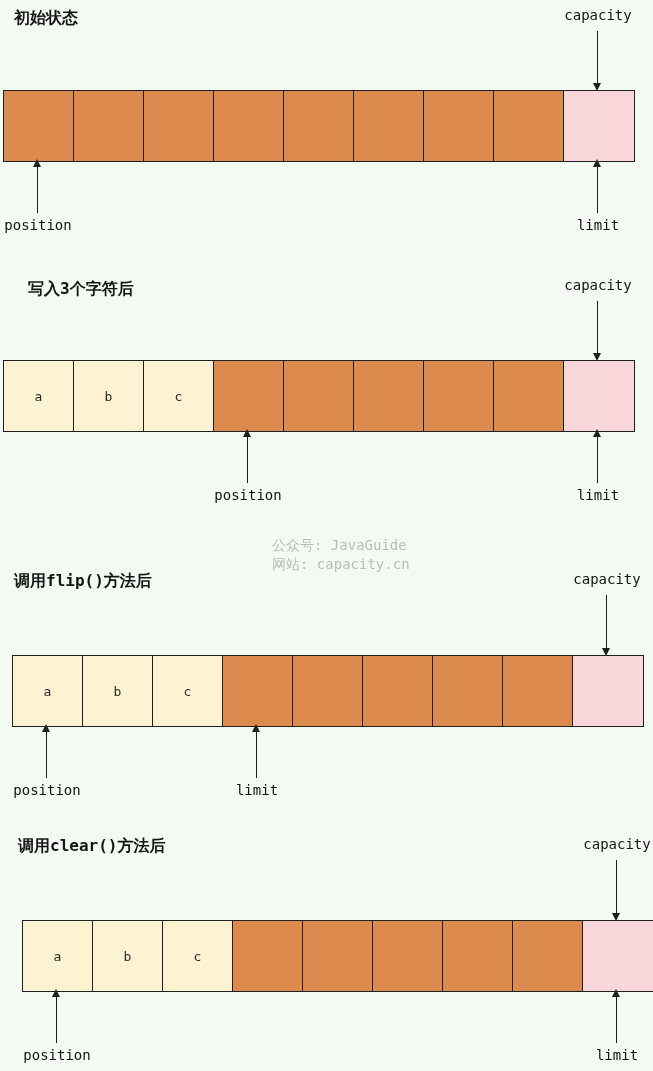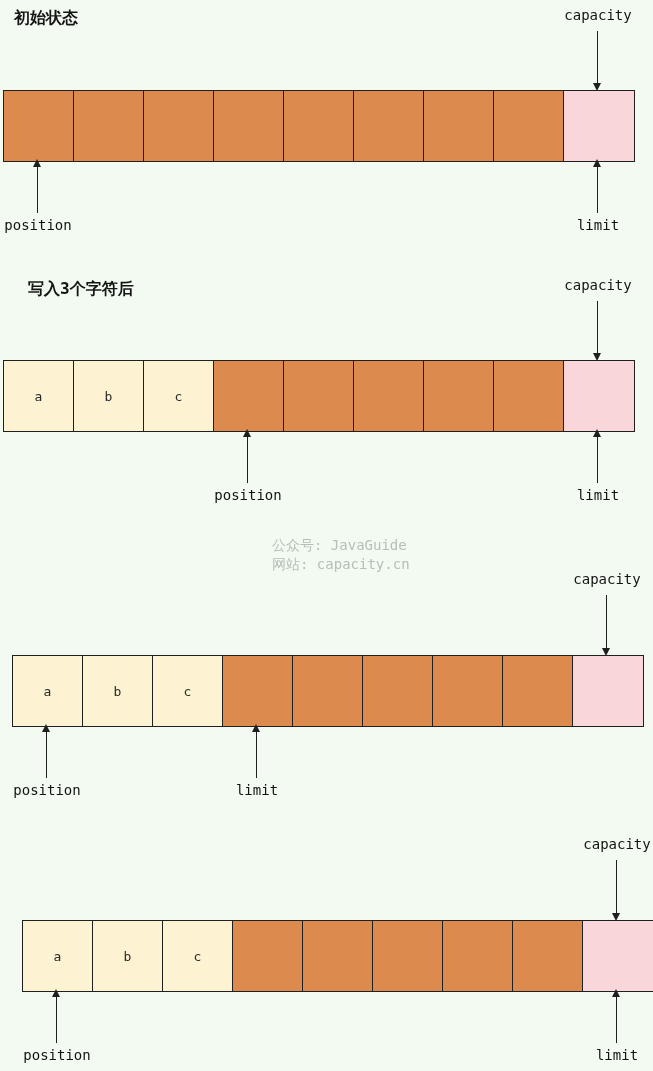--- a/index.html
+++ b/index.html
@@ -131,20 +131,21 @@
         <div class="arrow" style="left:247px;top:436px;height:47px">
           <div class="arrowhead up"></div>
         </div>
         <div class="ptr-label" style="left:248px;top:487px">position</div>
         <div class="arrow" style="left:597px;top:436px;height:47px">
           <div class="arrowhead up"></div>
         </div>
         <div class="ptr-label" style="left:598px;top:487px">limit</div>
       </div>
       <div class="diagram">
+        <div class="title" style="left:14px;top:571px">调用flip()方法后</div>
         <div class="ptr-label" style="left:607px;top:571px">capacity</div>
         <div class="arrow" style="left:606px;top:595px;height:54px">
           <div class="arrowhead down"></div>
         </div>
         <div class="row" style="left:12px;top:655px">
           <div class="cell written">a</div>
           <div class="cell written">b</div>
           <div class="cell written">c</div>
           <div class="cell filled"></div>
           <div class="cell filled"></div>
@@ -156,20 +157,21 @@
         <div class="arrow" style="left:46px;top:731px;height:47px">
           <div class="arrowhead up"></div>
         </div>
         <div class="ptr-label" style="left:47px;top:782px">position</div>
         <div class="arrow" style="left:256px;top:731px;height:47px">
           <div class="arrowhead up"></div>
         </div>
         <div class="ptr-label" style="left:257px;top:782px">limit</div>
       </div>
       <div class="diagram">
+        <div class="title" style="left:18px;top:836px">调用clear()方法后</div>
         <div class="ptr-label" style="left:617px;top:836px">capacity</div>
         <div class="arrow" style="left:616px;top:860px;height:54px">
           <div class="arrowhead down"></div>
         </div>
         <div class="row" style="left:22px;top:920px">
           <div class="cell written">a</div>
           <div class="cell written">b</div>
           <div class="cell written">c</div>
           <div class="cell filled"></div>
           <div class="cell filled"></div>

